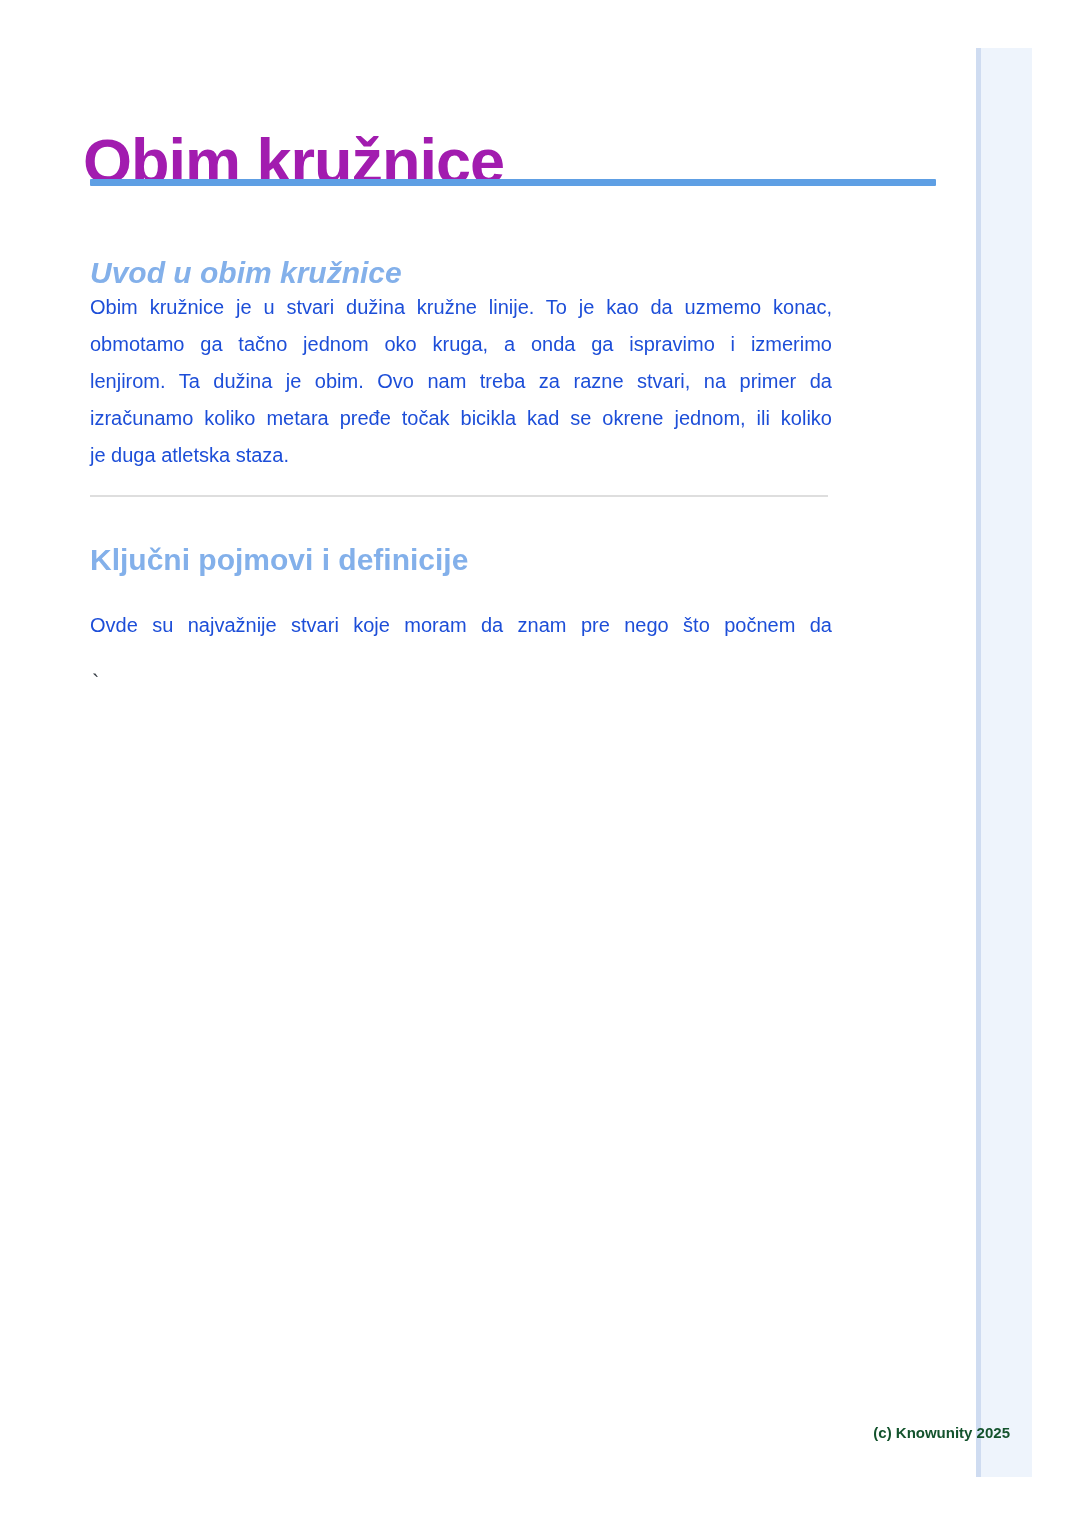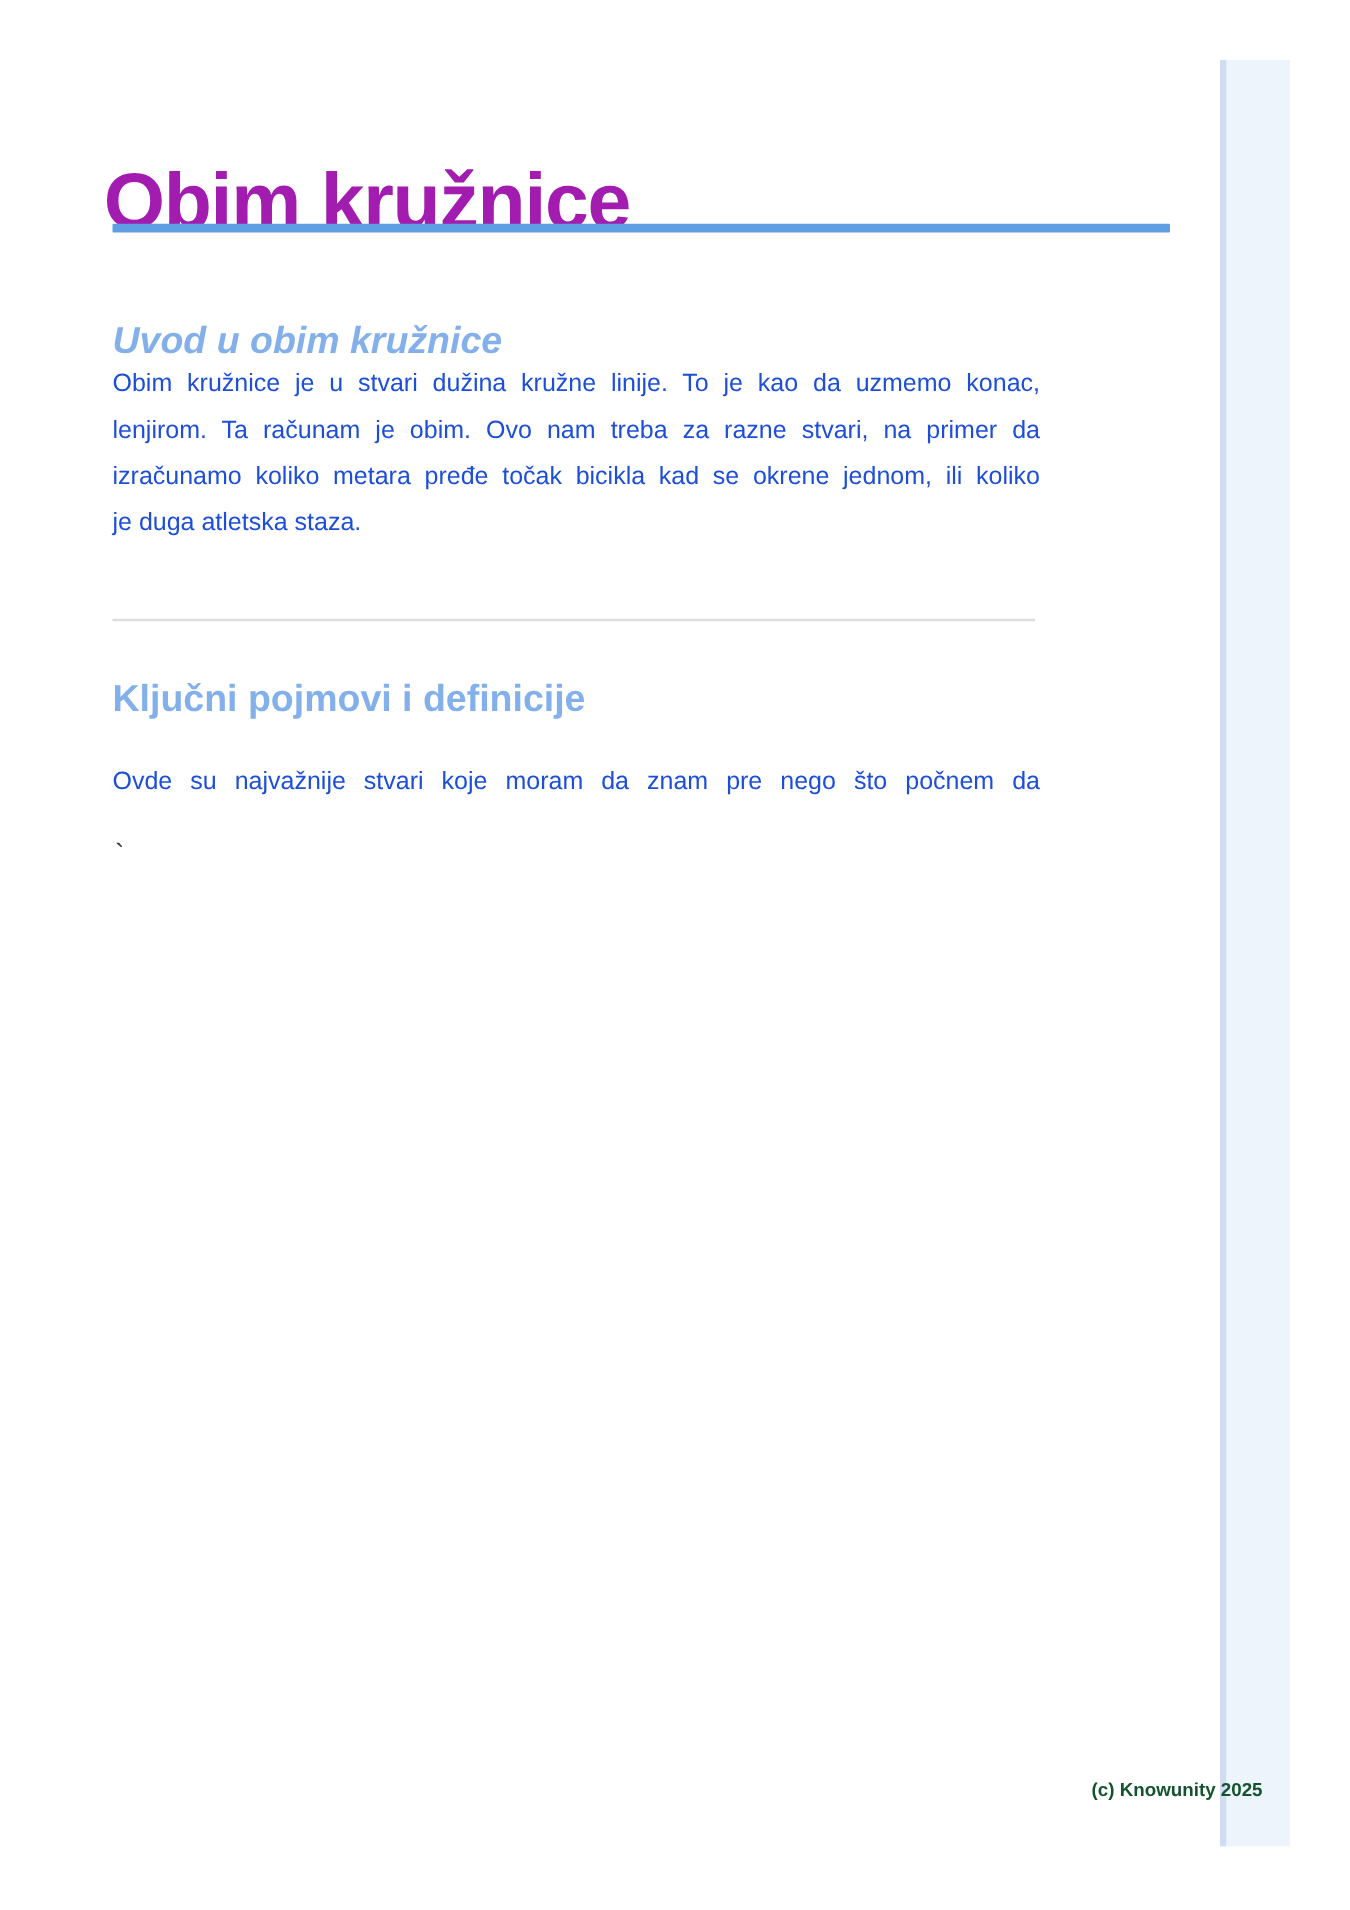--- a/index.html
+++ b/index.html
@@ -120,21 +120,22 @@
 
 <div class="accent-strip"></div>
 
 <h1 class="page-title">Obim kružnice</h1>
 <div class="title-rule"></div>
 
 <h2 class="section-heading heading-1">Uvod u obim kružnice</h2>
 
 <div class="paragraph para-1">
   <span class="pline">Obim kružnice je u stvari dužina kružne linije. To je kao da uzmemo konac,</span>
-  <span class="pline">lenjirom. Ta računam je obim. Ovo nam treba za razne stvari, na primer da</span>
+  <span class="pline">obmotamo ga tačno jednom oko kruga, a onda ga ispravimo i izmerimo</span>
+  <span class="pline">lenjirom. Ta dužina je obim. Ovo nam treba za razne stvari, na primer da</span>
   <span class="pline">izračunamo koliko metara pređe točak bicikla kad se okrene jednom, ili koliko</span>
   <span class="pline last">je duga atletska staza.</span>
 </div>
 
 <div class="section-divider"></div>
 
 <h2 class="section-heading heading-2">Ključni pojmovi i definicije</h2>
 
 <div class="paragraph para-2">
   <span class="pline">Ovde su najvažnije stvari koje moram da znam pre nego što počnem da</span>

